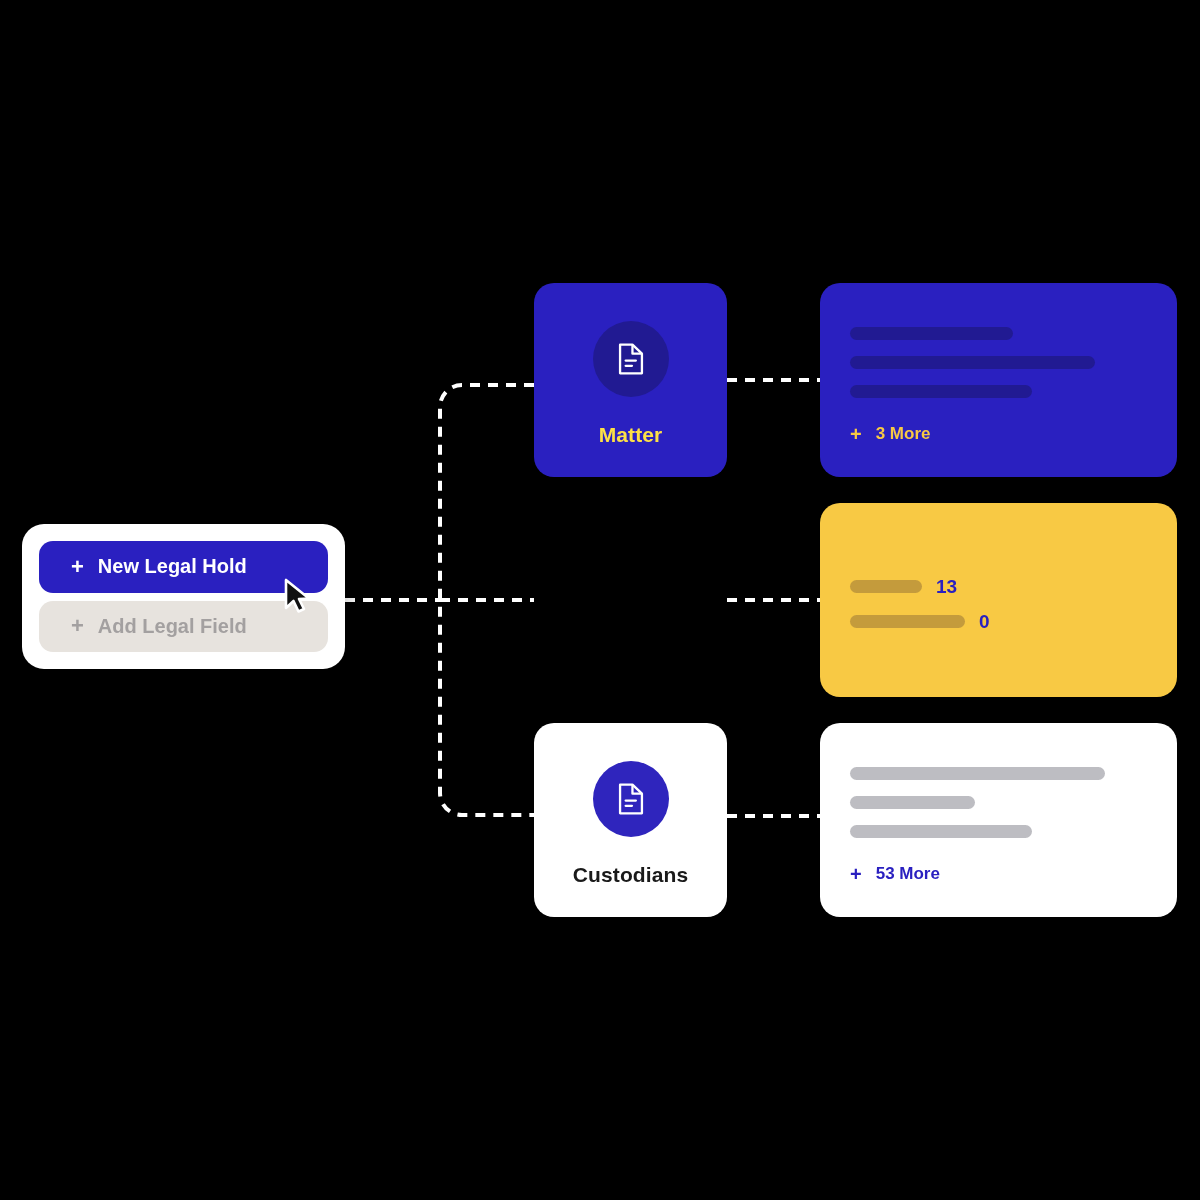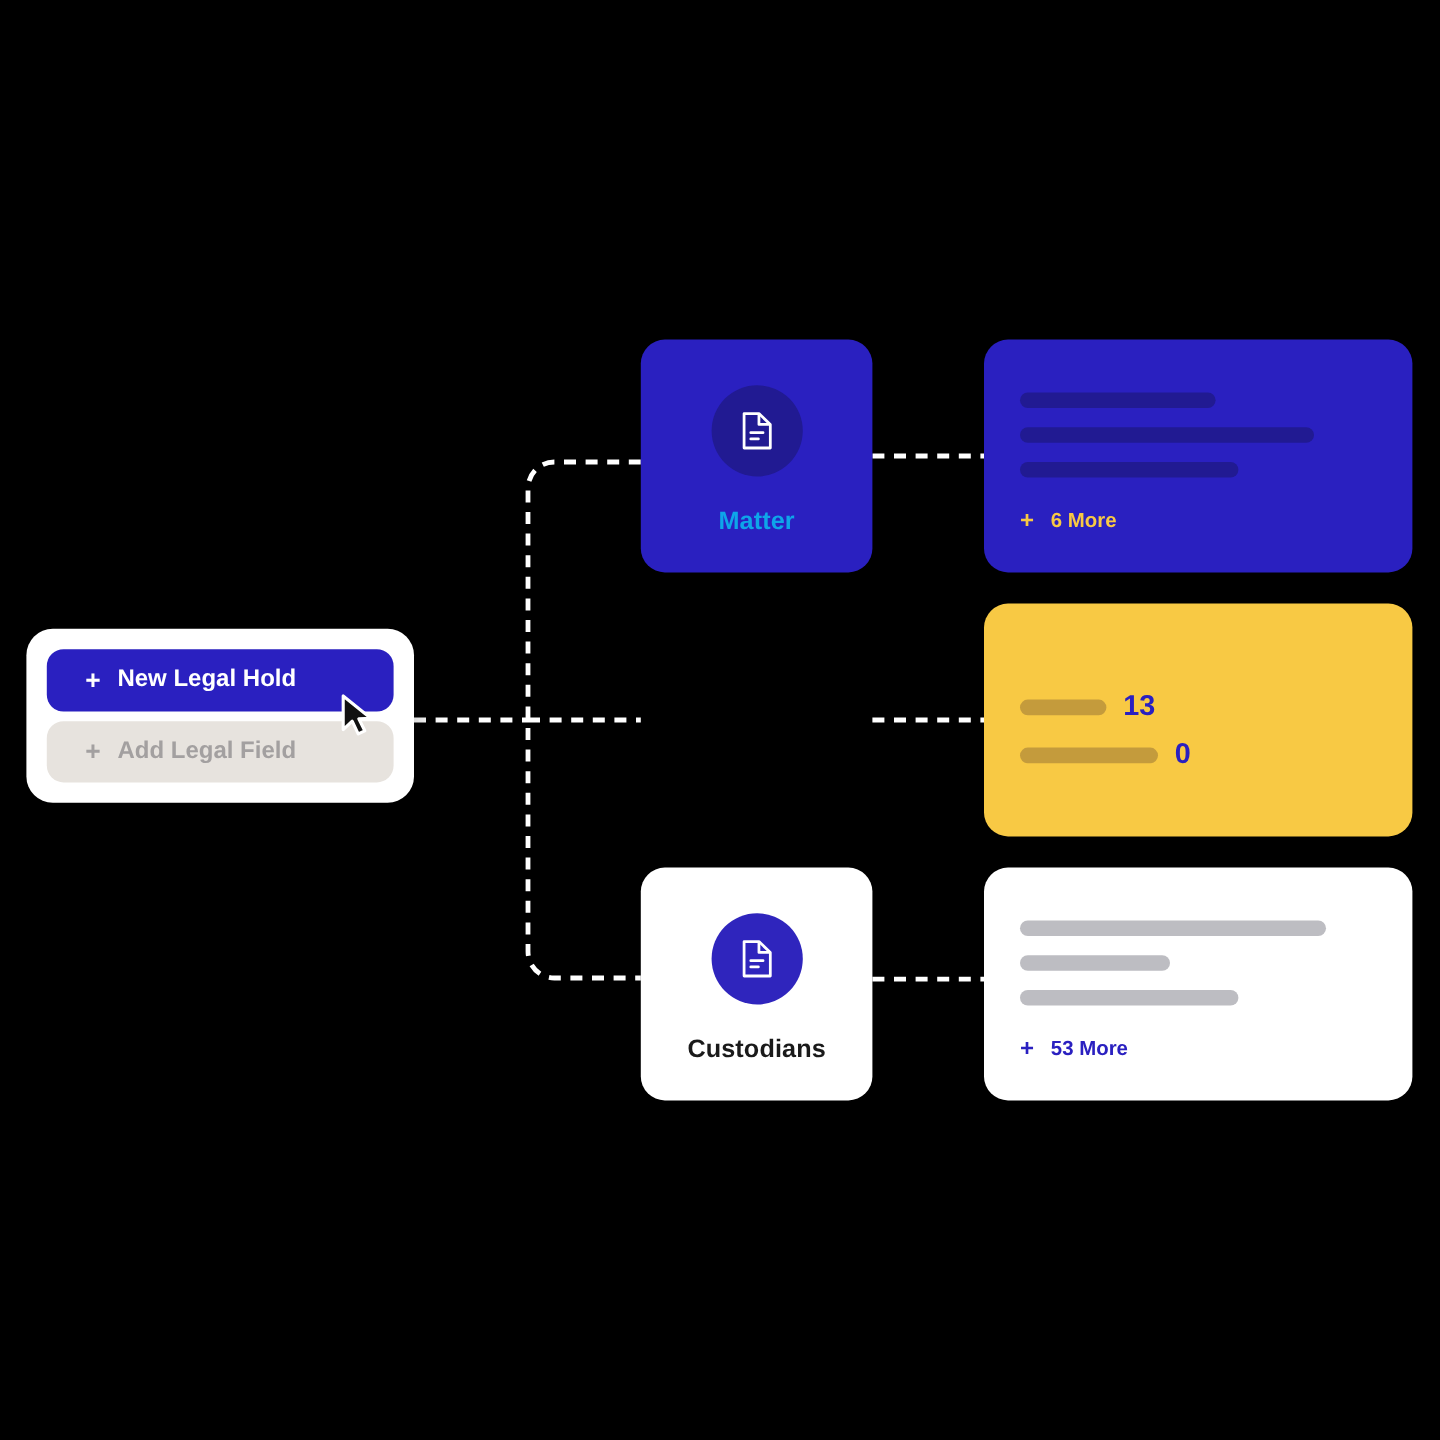--- a/index.html
+++ b/index.html
@@ -80,21 +80,21 @@
     display: flex; align-items: center; justify-content: center;
   }
   .tile-label {
     margin-top: 26px;
     font-size: 21px;
     font-weight: bold;
     letter-spacing: .1px;
   }
   #tile-matter      { top: 283px; background:#2a20c0; }
   #tile-matter .tile-icon-circle { background:#211a92; }
-  #tile-matter .tile-label { color:#0ea5e9; }
+  #tile-matter .tile-label { color:#fde047; }
 
   #tile-status      { top: 503px; background:#f8c944; }
   #tile-status .tile-icon-circle { background:#c49b3c; }
   #tile-status .tile-label { color:#1a1a1a; }
 
   #tile-custodians  { top: 723px; background:#ffffff; }
   #tile-custodians .tile-icon-circle { background:#2f25bd; }
   #tile-custodians .tile-label { color:#1a1a1a; }
 
   
@@ -113,21 +113,21 @@
     height: 13px;
     border-radius: 7px;
     display: block;
   }
   #card-matter .bar     { background:#211a92; }
   #card-custodians .bar { background:#bdbdc2; }
   #card-status .bar     { background:#c49b3c; }
 
   .bar-row { display: flex; align-items: center; gap: 14px; }
   .bar-value {
-    font-size: 24px;
+    font-size: 19px;
     font-weight: bold;
     color: #2a20c0;
     line-height: 1;
   }
 
   .more-link {
     display: flex;
     align-items: center;
     gap: 14px;
     font-size: 17px;
@@ -186,21 +186,21 @@
     </div>
     <div class="tile-label">Matter</div>
   </div>
 
   <div class="card" id="card-matter">
     <span class="bar" style="width:163px;"></span>
     <span class="bar" style="width:245px; margin-top:16px;"></span>
     <span class="bar" style="width:182px; margin-top:16px;"></span>
     <div class="more-link">
       <span class="more-plus">+</span>
-      <span>6 More</span>
+      <span>3 More</span>
     </div>
   </div>
 
 
   <div class="card" id="card-status" style="padding-top:74px;">
     <div class="bar-row">
       <span class="bar" style="width:72px;"></span>
       <span class="bar-value">13</span>
     </div>
     <div class="bar-row" style="margin-top:16px;">

